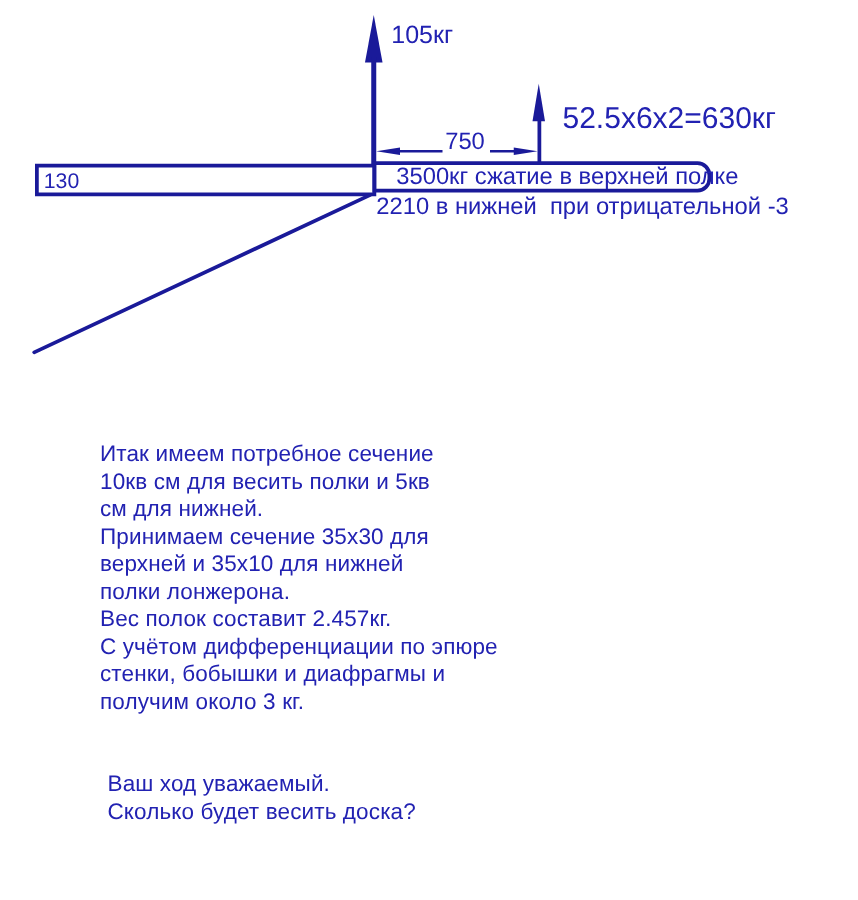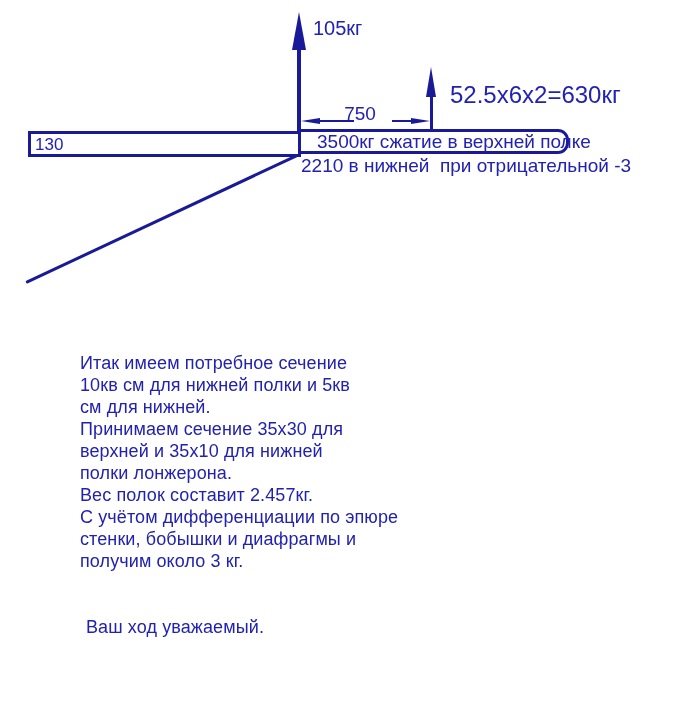--- a/index.html
+++ b/index.html
@@ -104,46 +104,47 @@
   <div class="abs head-up" style="left:292px; top:12px;"></div>
   <div class="abs shaft" style="left:297px; top:46px; width:4px; height:86px;"></div>
   <div class="abs lbl" style="left:313px; top:17px; font-size:20px;">105кг</div>
 
   <div class="abs head-up small" style="left:426px; top:67px;"></div>
   <div class="abs shaft" style="left:430px; top:94px; width:3px; height:37px;"></div>
   <div class="abs lbl" style="left:450px; top:81px; font-size:24px;">52.5х6х2=630кг</div>
 
   <div class="abs dim-arrow-left" style="left:301px; top:118px;"></div>
   <div class="abs dim-seg" style="left:318px; top:120px; width:36px;"></div>
-  <div class="abs lbl" style="left:341px; top:103px; width:38px; text-align:center; font-size:19px;">750</div>
+  <div class="abs lbl" style="left:353px; top:103px; width:38px; text-align:center; font-size:19px;">750</div>
   <div class="abs dim-seg" style="left:392px; top:120px; width:22px;"></div>
   <div class="abs dim-arrow-right" style="left:411px; top:118px;"></div>
 
   <div class="abs beam-left">
     <span class="lbl">130</span>
   </div>
 
   <div class="abs beam-right">
     <span class="lbl">3500кг сжатие в верхней полке</span>
   </div>
 
   <div class="abs lbl" style="left:301px; top:155px; font-size:19px;">2210 в нижней  при отрицательной -3</div>
 
   <div class="abs diag-line"></div>
 
   <div class="abs notes">
     <div>Итак имеем потребное сечение</div>
-    <div>10кв см для нижней полки и 5кв</div>
+    <div>10кв см для весить полки и 5кв</div>
     <div>см для нижней.</div>
     <div>Принимаем сечение 35х30 для</div>
     <div>верхней и 35х10 для нижней</div>
     <div>полки лонжерона.</div>
     <div>Вес полок составит 2.457кг.</div>
     <div>С учётом дифференциации по эпюре</div>
     <div>стенки, бобышки и диафрагмы и</div>
     <div>получим около 3 кг.</div>
   </div>
 
   <div class="abs closing">
     <div>Ваш ход уважаемый.</div>
+    <div>Сколько будет весить доска?</div>
   </div>
 
 </div>
 
 </body></html>

